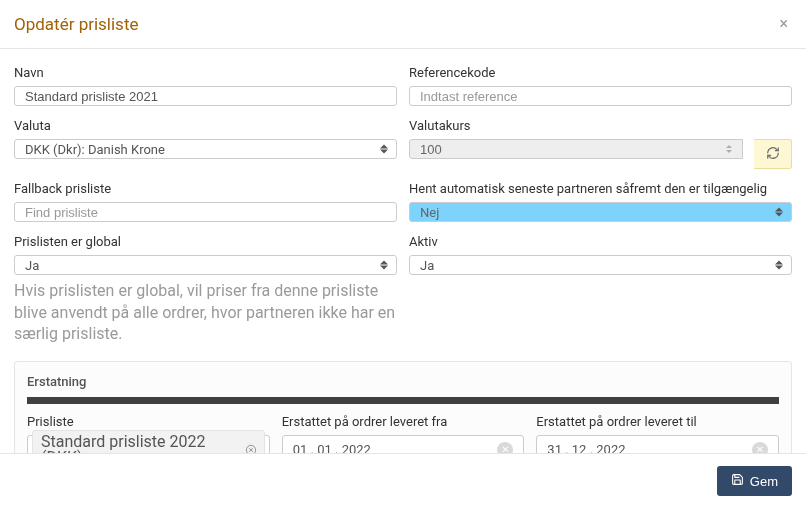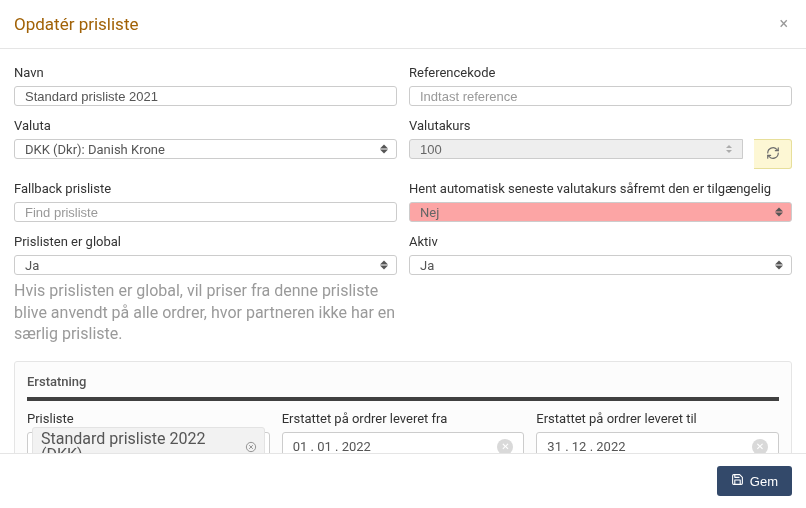--- a/index.html
+++ b/index.html
@@ -83,21 +83,21 @@
     height: 100%;
     font-size: 13px;
     color: #555;
     background: transparent;
   }
   .input input::placeholder { color: #999; }
   .select {
     padding-right: 28px;
     justify-content: flex-start;
   }
-  .select.readonly { background: #fca5a5; color: #666; }
+  .select.readonly { background: #7dd3fc; color: #666; }
   .select-caret {
     position: absolute;
     right: 8px;
     top: 50%;
     transform: translateY(-50%);
     display: flex;
     flex-direction: column;
     gap: 1px;
     align-items: center;
   }
@@ -163,21 +163,21 @@
     margin-top: 16px;
     border: 1px solid #e5e5e5;
     border-radius: 3px;
     background: #fcfcfc;
     padding: 12px 12px 14px 12px;
   }
   .card-title {
     font-size: 13px;
     color: #555;
     padding-bottom: 8px;
-    border-bottom: 4px solid #404040;
+    border-bottom: 7px solid #404040;
     margin-bottom: 10px;
     font-weight: 500;
   }
   .card-grid {
     display: grid;
     grid-template-columns: 1fr 1fr 1fr;
     gap: 12px;
   }
   .token {
     height: 30px;
@@ -319,21 +319,21 @@
       </div>
 
       <div class="field">
         <div class="field-label">Fallback prisliste</div>
         <div class="input">
           <input type="text" placeholder="Find prisliste" style="">
         </div>
       </div>
 
       <div class="field">
-        <div class="field-label">Hent automatisk seneste valutakurs såfremt den er tilgængelig</div>
+        <div class="field-label">Hent automatisk seneste partneren såfremt den er tilgængelig</div>
         <div class="select readonly">
           <span>Nej</span>
           <span class="select-caret">
             <span class="tri-up"></span>
               <span class="tri-down"></span>
           </span>
         </div>
       </div>
 
       <div class="field">

